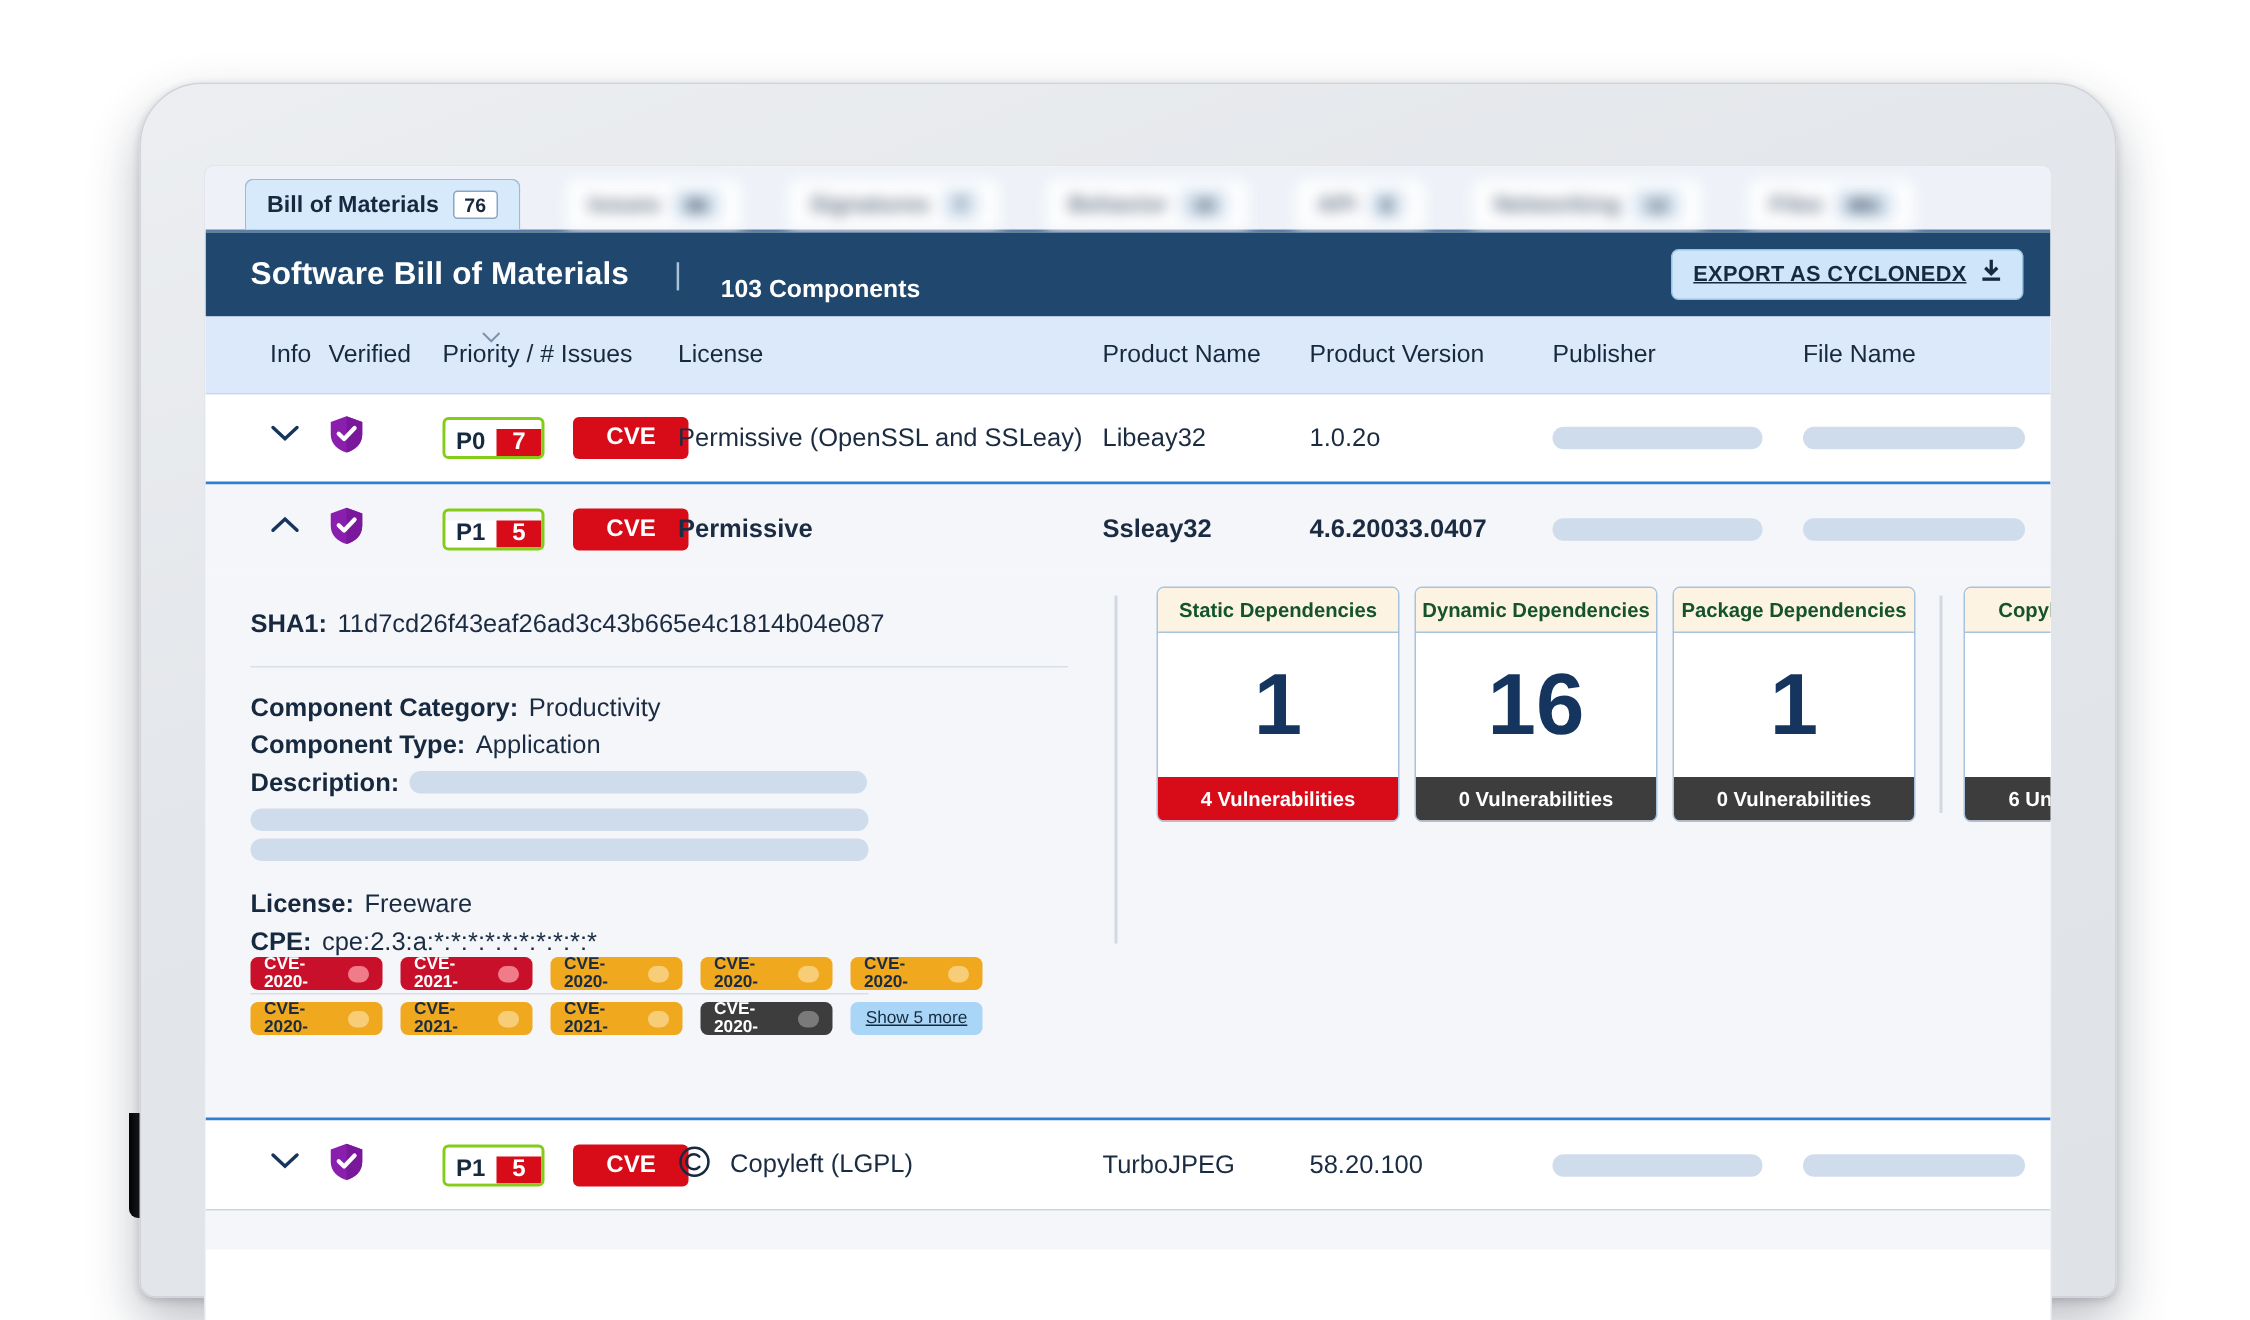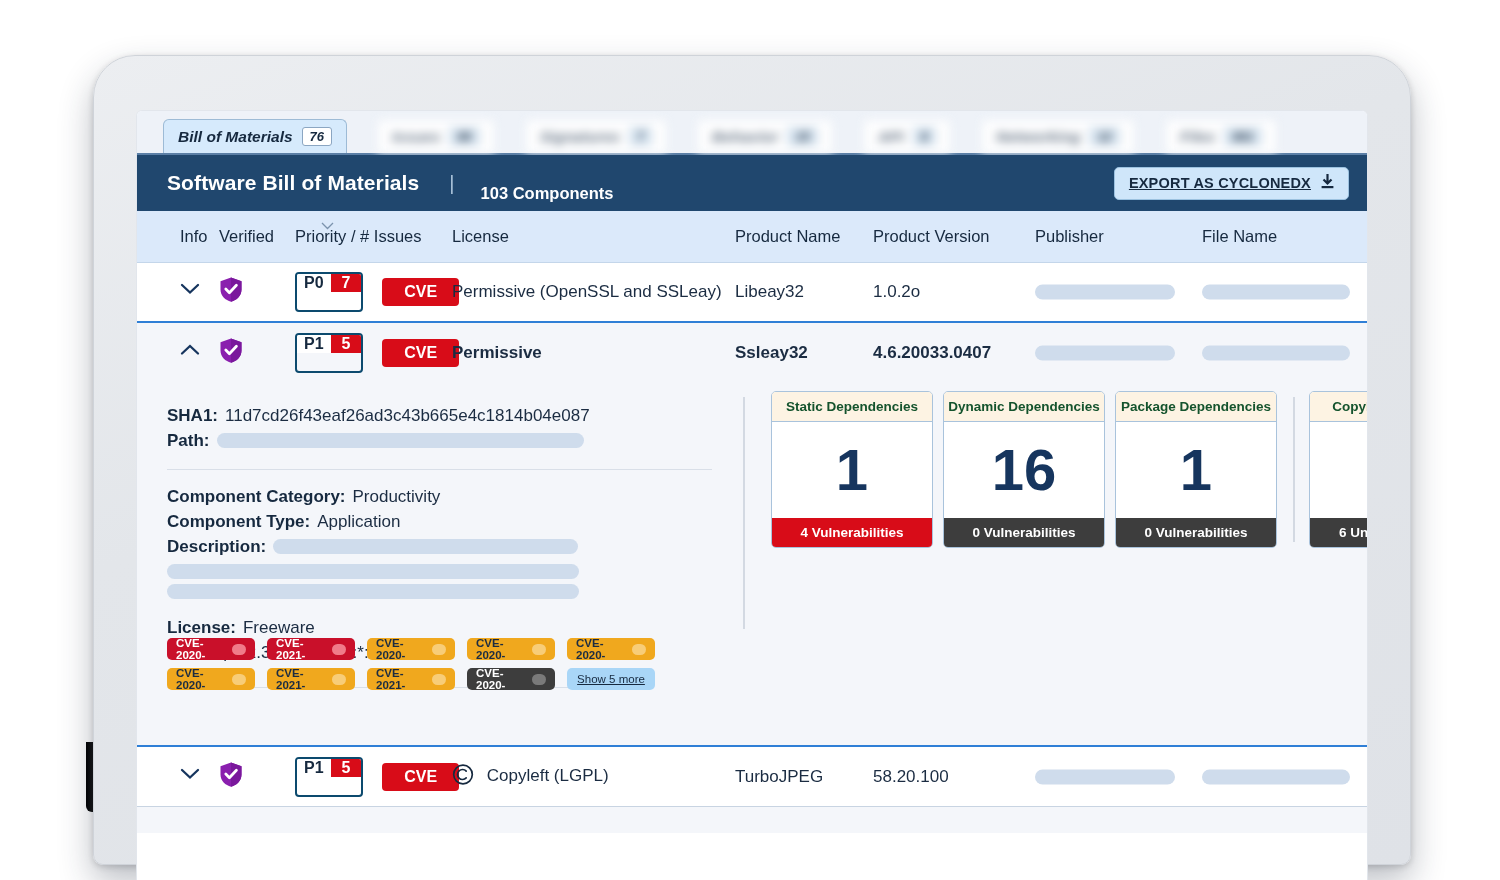--- a/index.html
+++ b/index.html
@@ -62,21 +62,20 @@
     padding: 0 14px;
     margin-right: 30px;
     background: #d6eafc;
     border: 1px solid #9dbbd6;
     border-bottom: none;
     border-radius: 6px 6px 0 0;
     font-size: 15.5px;
     font-weight: bold;
     color: #16293f;
     white-space: nowrap;
-    font-style: italic;
   }
   .tab.blurred {
     background: #ffffff;
     border-color: #e7ecf3;
     filter: blur(4.6px);
     opacity: .92;
     color: #5c6b7d;
     font-weight: bold;
   }
   .tab-count {
@@ -148,25 +147,25 @@
   .row.expanded-head { background: #f4f6fa; border-bottom: none; }
   .row-cell { position: absolute; top: 50%; transform: translateY(-50%); font-size: 17px; color: #1b2c42; white-space: nowrap; }
   .row.expanded-head .row-cell { font-weight: bold; }
 
   .chevron { width: 18px; height: 18px; cursor: pointer; }
   .chevron svg { display:block; }
 
   .shield { width: 24px; height: 26px; }
 
   .prio-badge {
-    display: inline-flex; align-items: flex-start;
-    border: 2px solid #0c4a6e;
+    display: inline-flex; align-items: flex-end;
+    border: 2px solid #84cc16;
     border-radius: 4px;
     overflow: hidden;
-    height: 40px;
+    height: 28px;
     vertical-align: middle;
   }
   .prio-p  { background:#ffffff; color:#16293f; font-weight:bold; font-size:16px; padding:0 7px; display:flex; align-items:center; }
   .prio-n  { background:#d80c18; color:#ffffff; font-weight:bold; font-size:16px; padding:0 11px; display:flex; align-items:center; }
   .cve-badge {
     display:inline-flex; align-items:center; justify-content:center;
     background:#d80c18; color:#fff; font-weight:bold; font-size:16px;
     border-radius:4px; height:28px; padding:0 22px; margin-left:14px;
     vertical-align: middle;
   }
@@ -352,24 +351,20 @@
     <span class="row-cell c-filename  redact-pill" style="width:148px;"></span>
   </div>
 
   <div id="detail-panel">
 
     <div id="detail-left">
       <div class="dl-line">
         <span class="dl-key">SHA1:</span>
         <span>11d7cd26f43eaf26ad3c43b665e4c1814b04e087</span>
       </div>
-      <div class="dl-line">
-        <span class="dl-key">Path:</span>
-        <span class="redact-pill" style="width:367px;"></span>
-      </div>
 
       <div class="dl-sep"></div>
 
       <div class="dl-line">
         <span class="dl-key">Component Category:</span>
         <span>Productivity</span>
       </div>
       <div class="dl-line">
         <span class="dl-key">Component Type:</span>
         <span>Application</span>

